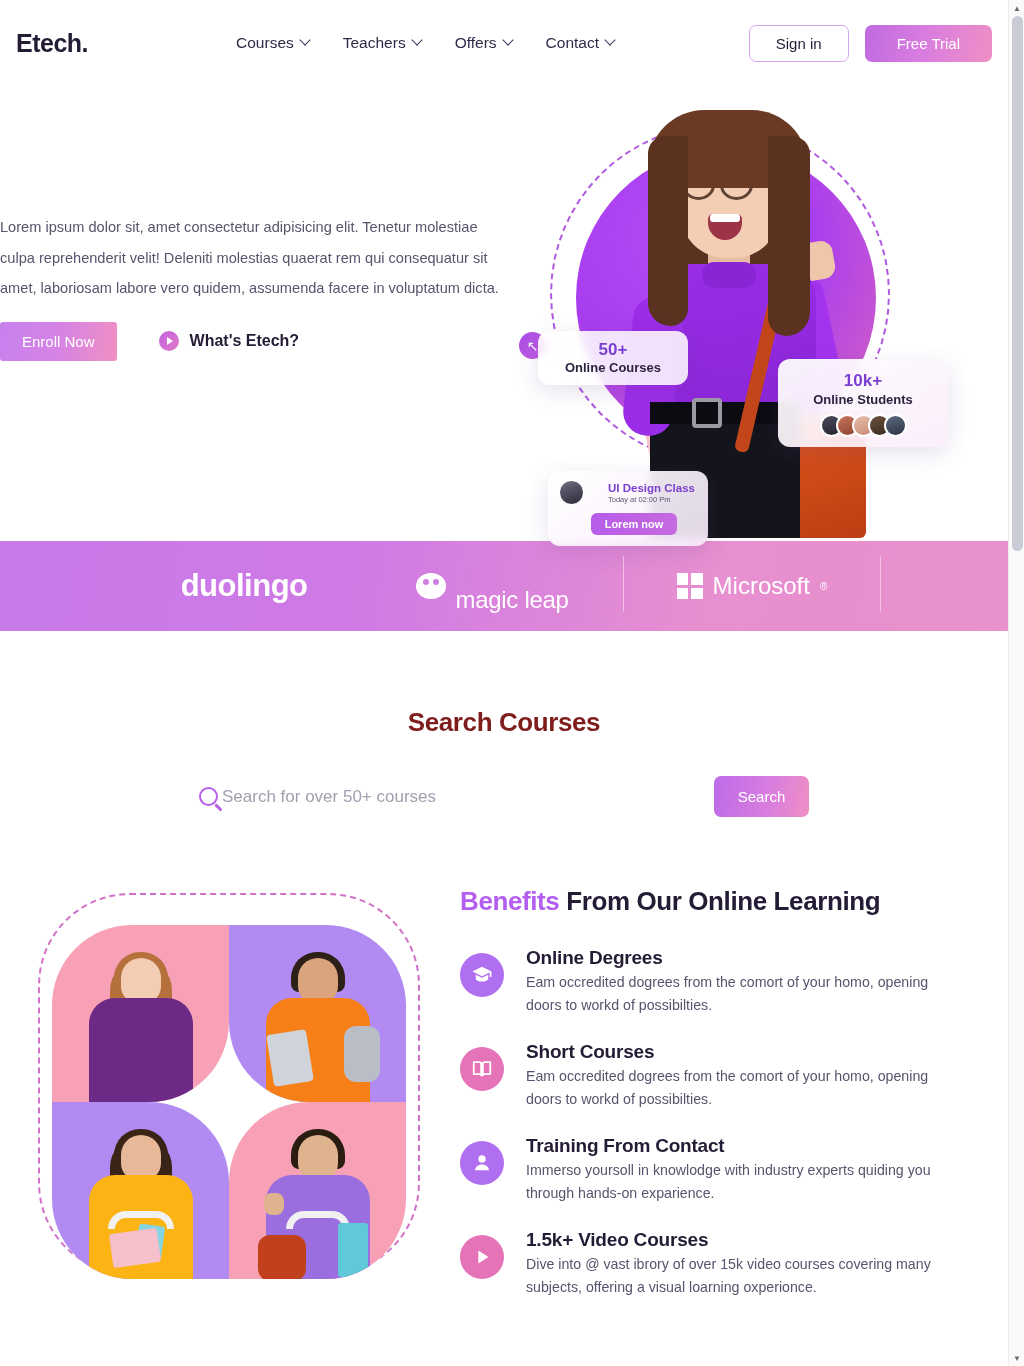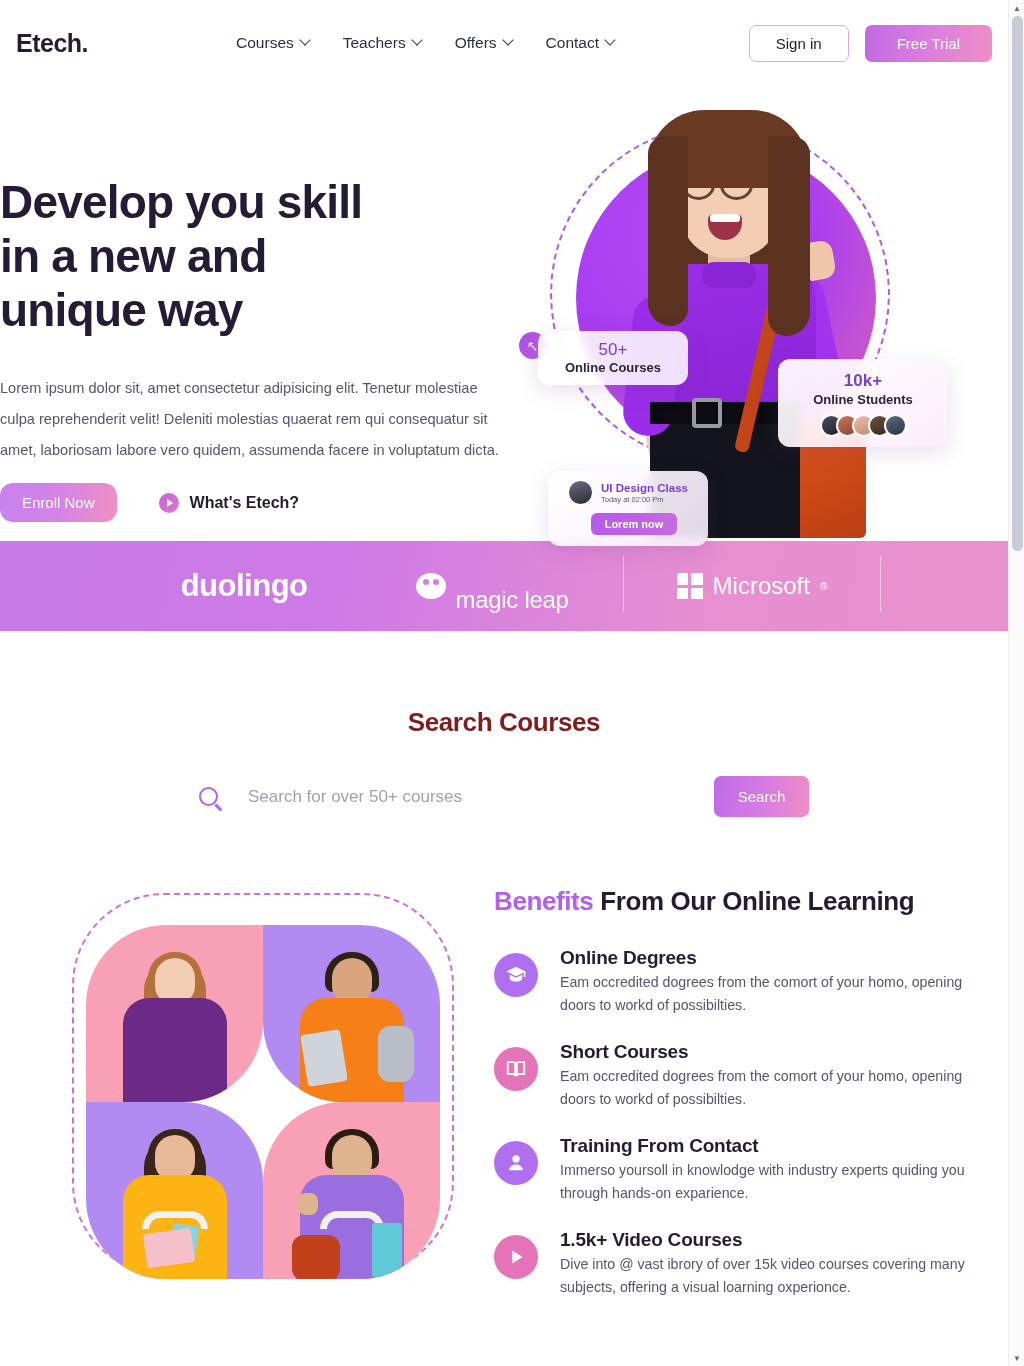--- a/index.html
+++ b/index.html
@@ -117,21 +117,21 @@
   }
   .hero-cta {
     margin-top: 18px;
     display: flex;
     align-items: center;
     gap: 42px;
   }
   .btn-enroll {
     padding: 11px 22px;
     border: none;
-    border-radius: 13px;
+    border-radius: 3px;
     background: linear-gradient(100deg, #c781ee 0%, #d583e5 50%, #f090c2 100%);
     color: #fff;
     font-size: 15px;
     cursor: pointer;
     font-family: inherit;
   }
   .whats-etech {
     display: flex;
     align-items: center;
     gap: 11px;
@@ -316,21 +316,21 @@
     background: rgba(255,255,255,0.86);
     backdrop-filter: blur(4px);
     border-radius: 12px;
     box-shadow: 0 6px 22px rgba(100,60,140,0.16);
   }
   .fc-courses {
     left: 30px; top: 245px;
     width: 150px; padding: 8px 12px 10px 12px;
     text-align: center;
   }
-  .fc-courses .big { font-size: 17px; font-weight: normal; color: #7a3fd0; line-height: 1.25; }
+  .fc-courses .big { font-size: 17px; font-weight: bold; color: #7a3fd0; line-height: 1.25; }
   .fc-courses .small { font-size: 13px; font-weight: bold; color: #2d2340; }
   .arrow-badge {
     position: absolute;
     left: 11px; top: 246px;
     width: 27px; height: 27px;
     border-radius: 50%;
     background: linear-gradient(135deg, #a94de8, #c35de0);
     display: flex; align-items: center; justify-content: center;
     color: #fff; font-size: 14px;
   }
@@ -352,21 +352,21 @@
   .av2 { background: linear-gradient(160deg,#c9755a,#8f4433); }
   .av3 { background: linear-gradient(160deg,#e8bda9,#c98b73); }
   .av4 { background: linear-gradient(160deg,#6b5140,#3a2a20); }
   .av5 { background: linear-gradient(160deg,#5d6a80,#2c3444); }
   .fc-class {
     left: 40px; top: 385px;
     width: 160px; padding: 9px 11px 11px 11px;
     display: flex; flex-direction: column;
     background: linear-gradient(140deg, rgba(255,255,255,0.93), rgba(248,236,252,0.9));
   }
-  .fc-class .row { display: flex; align-items: center; gap: 8px; justify-content: center; }
+  .fc-class .row { display: flex; align-items: center; gap: 24px; }
   .fc-class .teach-av {
     width: 25px; height: 25px; border-radius: 50%;
     background: linear-gradient(160deg,#6d6d80,#2a2a36);
     border: 1.5px solid #fff; flex: 0 0 auto;
   }
   .fc-class .ctitle { font-size: 11.5px; font-weight: bold; color: #7a3fd0; }
   .fc-class .ctime { font-size: 7.5px; color: #5e5576; margin-top: 1px; }
   .btn-join {
     margin-top: 8px; margin-left: 32px;
     padding: 5px 0; width: 86px;
@@ -429,21 +429,21 @@
   .search-title {
     font-size: 26px; font-weight: bold; color: #7f1d1d;
     letter-spacing: -0.4px;
   }
   .search-row {
     margin-top: 38px;
     display: flex; align-items: center; justify-content: center;
     gap: 0;
   }
   .search-field {
-    display: flex; align-items: center; gap: 30px;
+    display: flex; align-items: center; gap: 4px;
     width: 400px;
   }
   .mag {
     width: 19px; height: 19px;
     border: 2.6px solid #b760e8; border-radius: 50%;
     position: relative; flex: 0 0 auto;
   }
   .mag::after {
     content: ""; position: absolute;
     right: -7px; bottom: -5px;
@@ -464,21 +464,20 @@
     color: #fff; font-size: 15px; cursor: pointer; font-family: inherit;
     margin-left: 115px;
   }
 
   
   .benefits {
     margin-top: 68px;
     display: flex;
     padding: 0 16px;
     gap: 44px;
-    margin-left: 34px;
   }
   .benefits-img-wrap {
     flex: 0 0 400px;
     position: relative;
     padding-top: 18px;
   }
   .dashed-frame {
     position: absolute;
     left: 22px; top: 8px;
     width: 382px; height: 382px;
@@ -591,25 +590,20 @@
         </div>
       </nav>
       <div class="nav-actions">
         <button class="btn-signin">Sign in</button>
         <button class="btn-freetrial">Free Trial</button>
       </div>
     </header>
 
     <section class="hero">
       <div class="hero-left">
-        <h1 class="hero-title">
-          <span>Develop you skill</span><br>
-          <span>in a new and</span><br>
-          <span>unique way</span>
-        </h1>
         <p class="hero-sub">Lorem ipsum dolor sit, amet consectetur adipisicing elit. Tenetur molestiae culpa reprehenderit velit! Deleniti molestias quaerat rem qui consequatur sit amet, laboriosam labore vero quidem, assumenda facere in voluptatum dicta.</p>
         <div class="hero-cta">
           <button class="btn-enroll">Enroll Now</button>
           <div class="whats-etech">
             <span class="play-circle"></span>
             <span class="whats-label">What's Etech?</span>
           </div>
         </div>
       </div>
 

